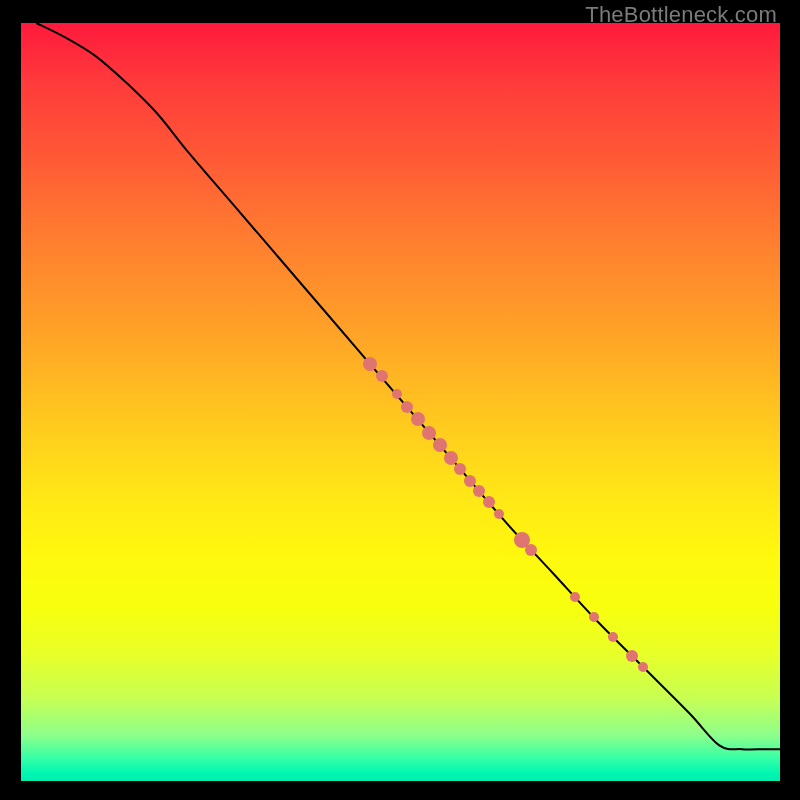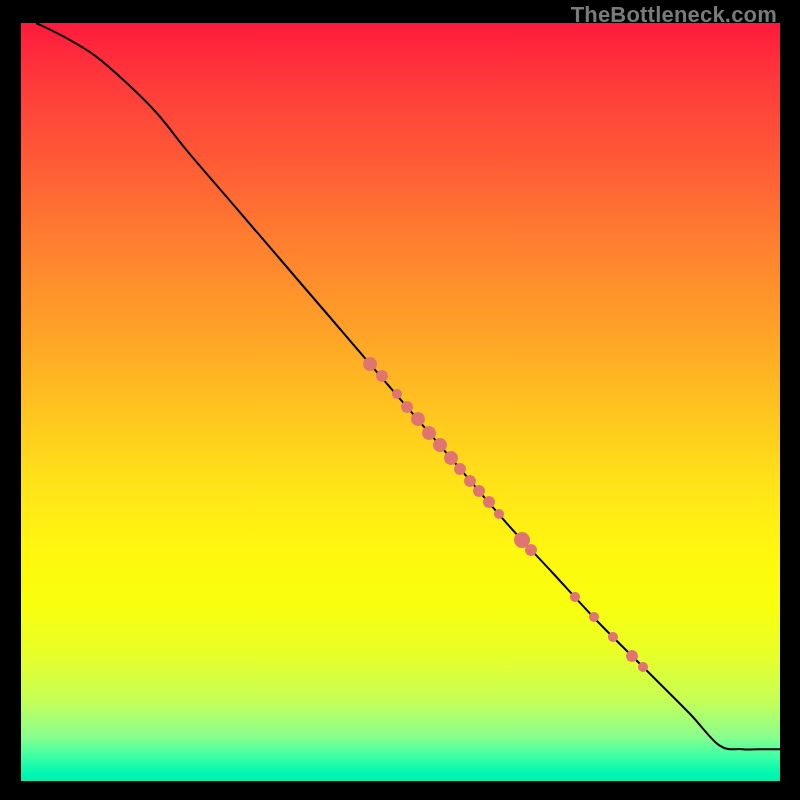--- a/index.html
+++ b/index.html
@@ -42,21 +42,21 @@
       #00f7b0 99%,
       #00eeb0 100%
     );
   }
   .watermark {
     position: absolute;
     top: 2px;
     right: 23px;
     color: #7a7a7a;
     font-size: 22px;
-    font-weight: 700;
+    font-weight: 400;
     letter-spacing: 0.2px;
     user-select: none;
   }
   svg.curve {
     position: absolute;
     left: 21px;
     top: 23px;
     width: 759px;
     height: 758px;
     overflow: visible;

